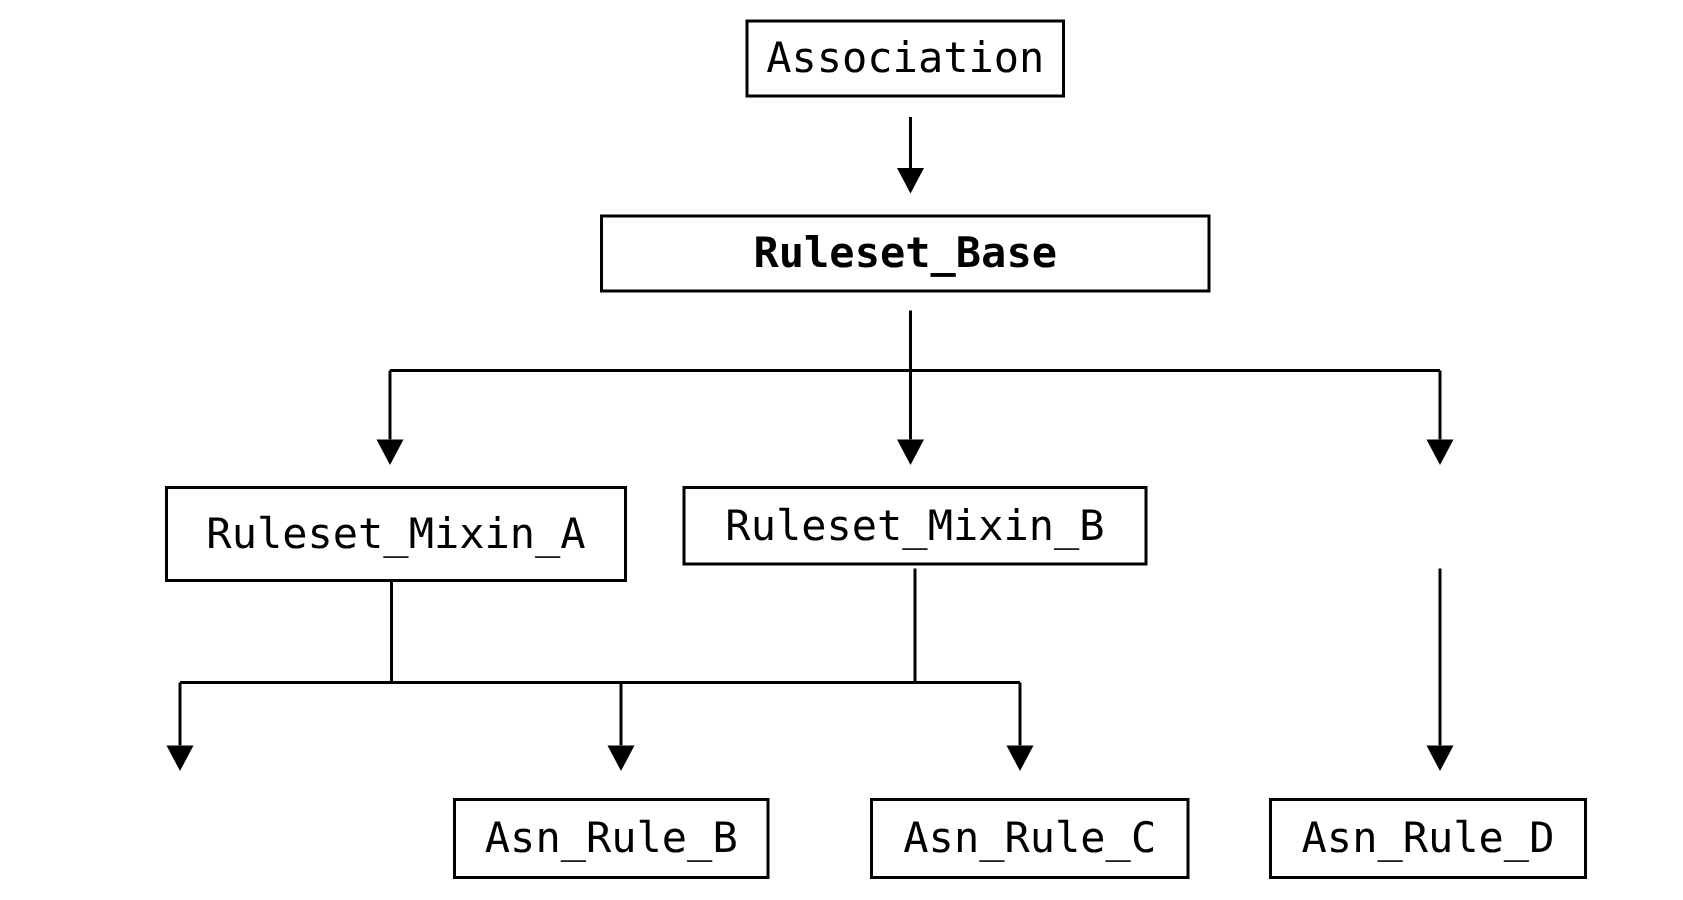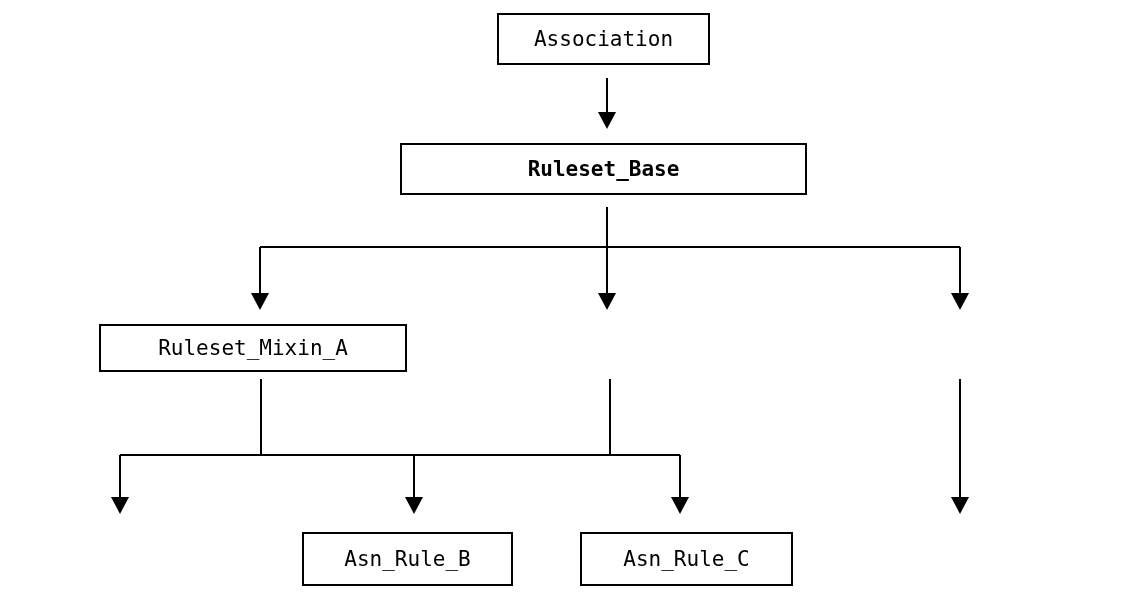--- a/index.html
+++ b/index.html
@@ -24,28 +24,28 @@
   }
   .node {
     position: absolute;
     box-sizing: border-box;
     background: #ffffff;
     border: 2px solid #000000;
     color: #000000;
     display: flex;
     align-items: center;
     justify-content: center;
-    font-size: 21px;
+    font-size: 28px;
     line-height: 1;
     white-space: nowrap;
   }
   
   #n-association { left: 497px; top: 13px;  width: 213px; height: 52px; }
   #n-base        { left: 400px; top: 143px; width: 407px; height: 52px; font-weight: bold; }
-  #n-mixin-a     { left: 99px; top: 324px; width: 308px; height: 48px; }
+  #n-mixin-a     { left: 110px; top: 324px; width: 308px; height: 64px; }
   #n-mixin-b     { left: 455px; top: 324px; width: 310px; height: 53px; }
   #n-mixin-c     { left: 805px; top: 324px; width: 310px; height: 53px; }
   #n-rule-a      { left: 7px;   top: 532px; width: 211px; height: 54px; }
   #n-rule-b      { left: 302px; top: 532px; width: 211px; height: 54px; }
   #n-rule-c      { left: 580px; top: 532px; width: 213px; height: 54px; }
   #n-rule-d      { left: 846px; top: 532px; width: 212px; height: 54px; }
 </style>
 </head>
 <body>
 
@@ -81,21 +81,23 @@
       <polygon points="951,497 969,497 960,514"></polygon>
     </g>
   </svg>
 
   <div class="node" id="n-association">Association</div>
 
   <div class="node" id="n-base">Ruleset_Base</div>
 
   <div class="node" id="n-mixin-a">Ruleset_Mixin_A</div>
 
+  <div class="node" id="n-mixin-b">Ruleset_Mixin_B</div>
 
 
 
   <div class="node" id="n-rule-b">Asn_Rule_B</div>
 
   <div class="node" id="n-rule-c">Asn_Rule_C</div>
 
+  <div class="node" id="n-rule-d">Asn_Rule_D</div>
 
 </div>
 
 </body></html>

